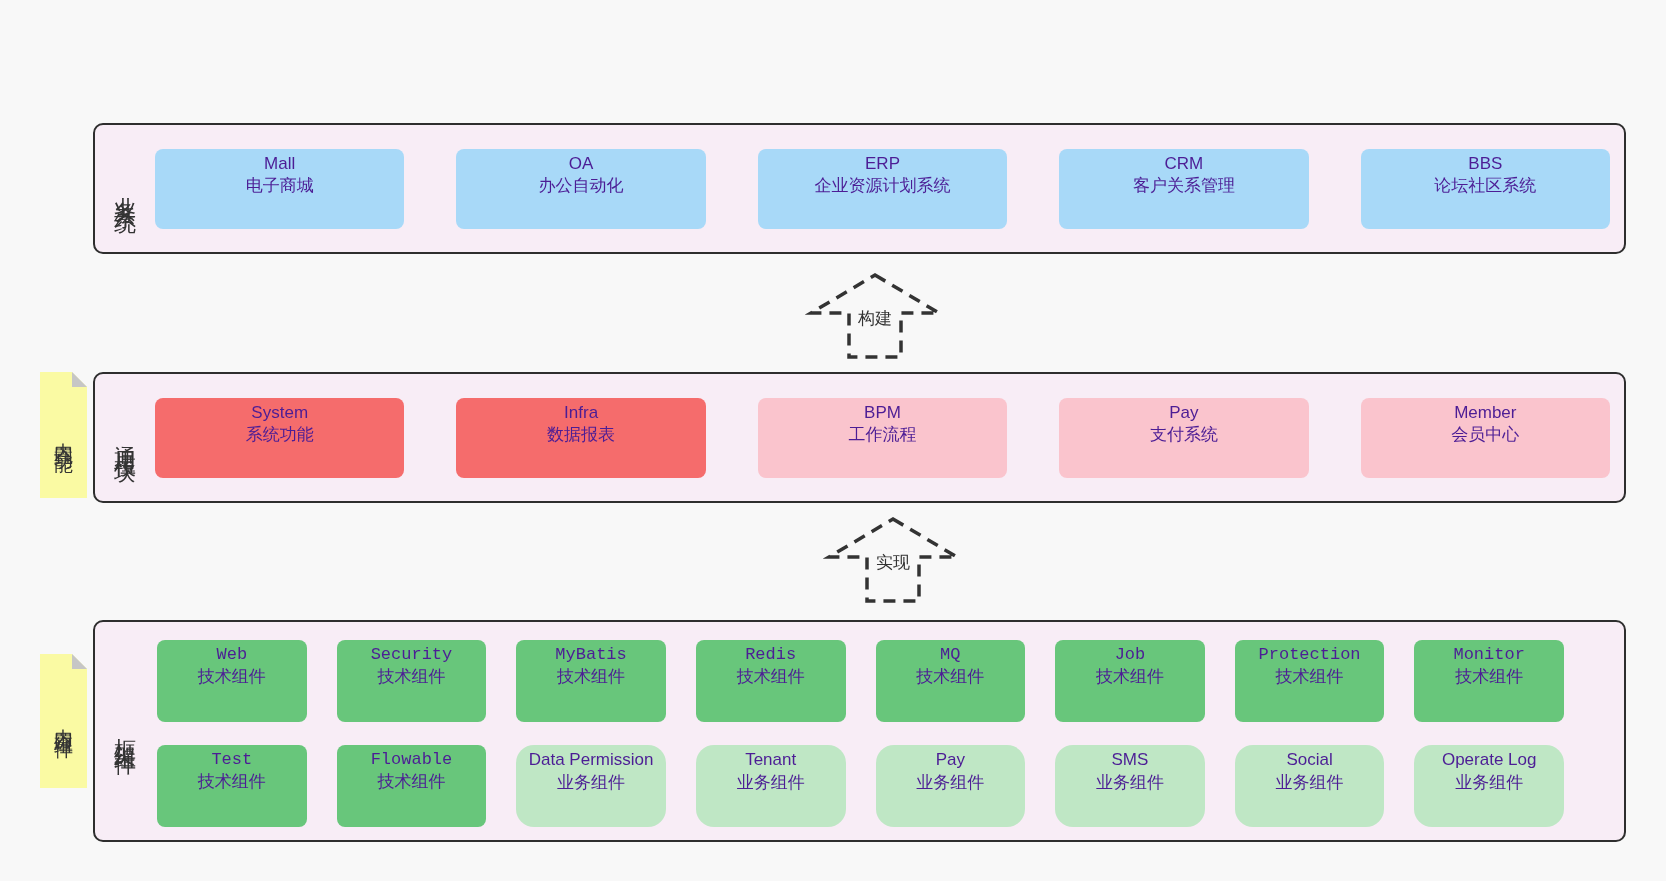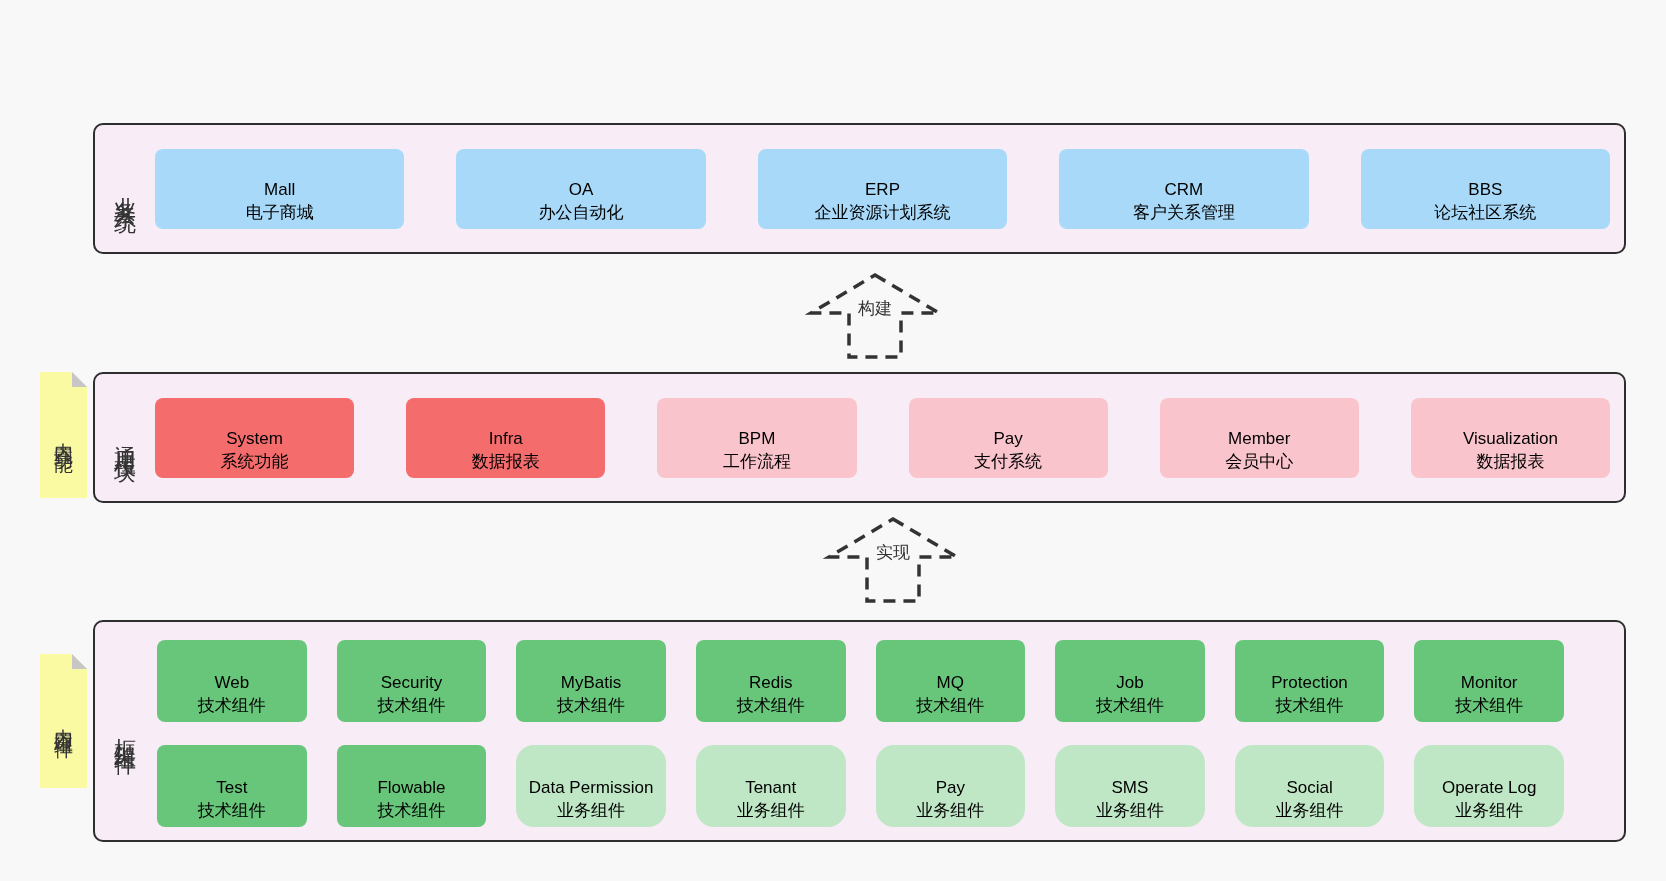--- a/index.html
+++ b/index.html
@@ -4,38 +4,38 @@
 <style>
   html,body{margin:0;padding:0;background:#f8f8f8;font-family:"Liberation Sans","DejaVu Sans",sans-serif;}
   .canvas{position:relative;width:1666px;height:881px;background:#f8f8f8;overflow:hidden;color:#3c3c3c;}
 
   
   .band{position:absolute;left:93px;width:1533px;background:#f8edf6;border:2px solid #2e2e2e;border-radius:10px;box-sizing:border-box;display:flex;}
   .band-label{width:60px;display:flex;align-items:center;justify-content:center;
     writing-mode:vertical-rl;text-orientation:upright;font-size:22px;letter-spacing:5px;color:#333;}
   .band-row{flex:1;display:flex;align-items:center;gap:52px;padding-right:14px;}
 
-  .box{border-radius:8px;display:flex;flex-direction:column;align-items:center;justify-content:flex-end;
-    text-align:center;font-size:17px;line-height:1.35;color:#000000;box-sizing:border-box;padding:4px 6px;}
+  .box{border-radius:8px;display:flex;flex-direction:column;align-items:center;justify-content:flex-start;
+    text-align:center;font-size:17px;line-height:1.35;color:#4c1d95;box-sizing:border-box;padding:4px 6px;}
   .band-row .box{flex:1;height:80px;}
   .blue{background:#a8d9f8;}
   .red{background:#f56c6c;}
   .pink{background:#fac4cd;}
-  .green{background:#68c67b;}
+  .green{background:#68c67b;font-family:Liberation Mono, monospace;}
   .green-light{background:#bfe7c5;border-radius:18px;}
 
   
   .band-grid{flex:1;display:grid;grid-template-columns:repeat(8,1fr);column-gap:30px;row-gap:23px;
     padding:18px 60px 16px 2px;align-items:stretch;}
   .band-grid .box{height:82px;}
 
   
   .up-arrow{position:absolute;width:140px;height:92px;}
   .up-arrow svg{position:absolute;left:0;top:0;}
-  .arrow-label{position:absolute;left:50%;top:38px;transform:translate(-50%,-50%);
+  .arrow-label{position:absolute;left:50%;top:48px;transform:translate(-50%,-50%);
     background:#f8f8f8;padding:1px 3px;font-size:17px;color:#333;white-space:nowrap;}
 
   
   .sticky{position:absolute;left:40px;width:47px;background:#fafaa3;
     clip-path:polygon(0 0,calc(100% - 15px) 0,100% 15px,100% 100%,0 100%);
     display:flex;align-items:center;justify-content:center;
     writing-mode:vertical-rl;text-orientation:upright;font-size:19px;letter-spacing:4px;color:#333;}
   .sticky-fold{position:absolute;left:72px;width:15px;height:15px;background:#c6c6c6;
     clip-path:polygon(0 0,100% 100%,0 100%);}
 </style>
@@ -95,24 +95,20 @@
         <span>BPM</span>
         <span>工作流程</span>
       </div>
       <div class="box pink">
         <span>Pay</span>
         <span>支付系统</span>
       </div>
       <div class="box pink">
         <span>Member</span>
         <span>会员中心</span>
-      </div>
-      <div class="box pink">
-        <span>Visualization</span>
-        <span>数据报表</span>
       </div>
     </div>
   </div>
 
   <div class="up-arrow" style="left:823px;top:514px;">
     <svg width="140" height="92" viewBox="0 0 140 92">
       <polygon points="70,5 134,43 96,43 96,87 44,87 44,43 6,43" fill="none" stroke="#333333" stroke-width="3.5" stroke-dasharray="12 8"></polygon>
     </svg>
     <span class="arrow-label">实现</span>
   </div>

